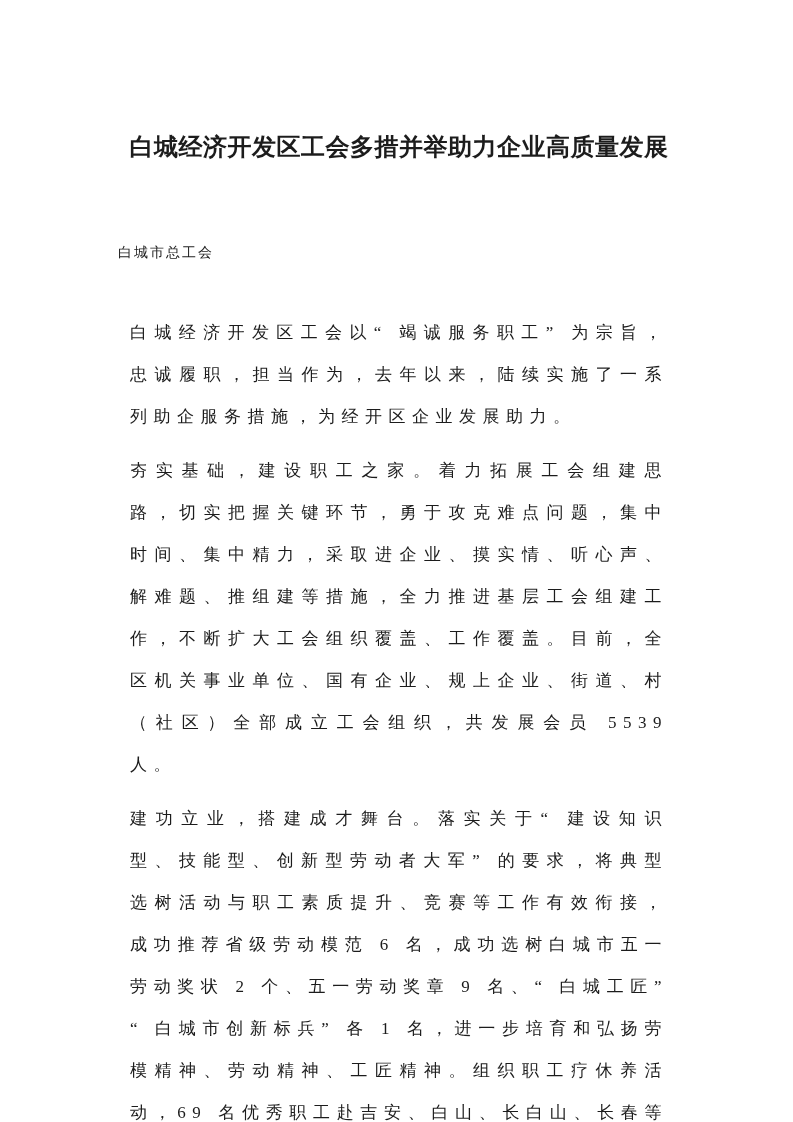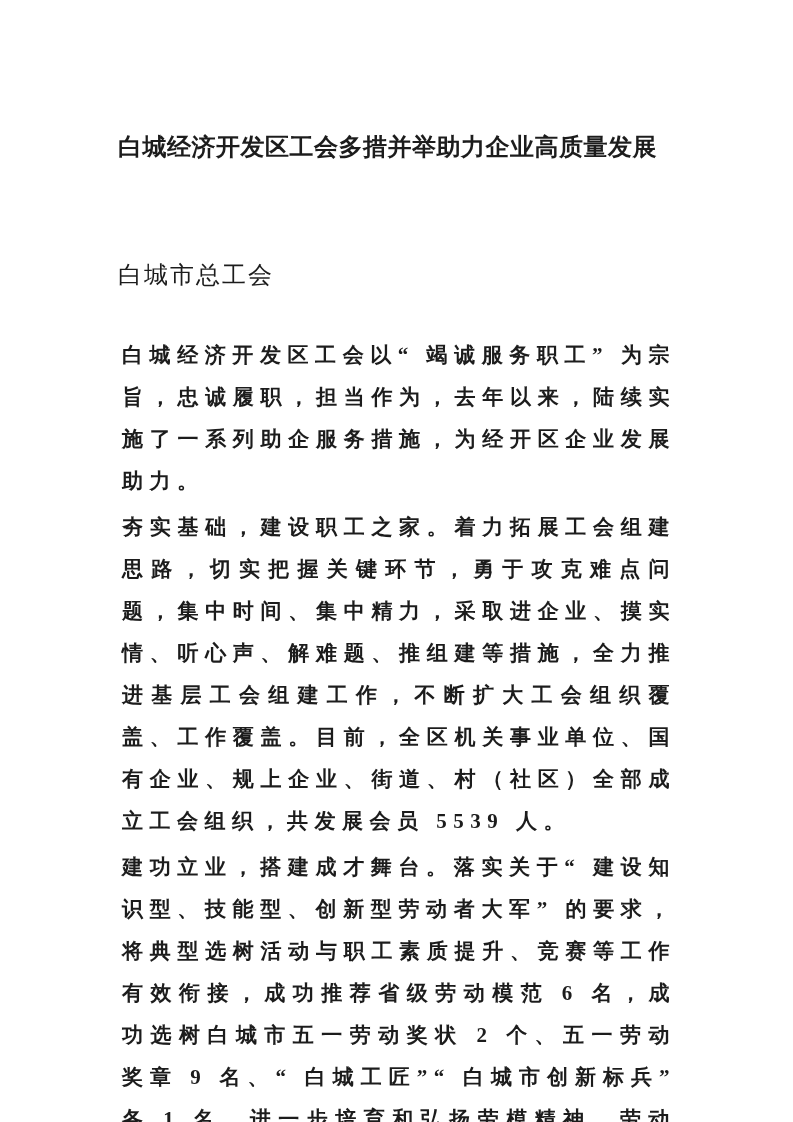--- a/index.html
+++ b/index.html
@@ -19,44 +19,43 @@
     width: 793px;
     height: 1122px;
     padding: 0 113px 0 118px;
     background: #ffffff;
   }
   .doc-title {
     margin: 131px 0 0 0;
     font-size: 24px;
     line-height: 33px;
     font-weight: bold;
-    text-align: left;
+    text-align: center;
     letter-spacing: 0.5px;
     color: #1c1c1c;
   }
   .author-line {
-    margin: 98px 0 0 0;
-    font-size: 24px;
+    margin: 76px 0 0 0;
+    font-size: 14px;
     line-height: 26px;
     letter-spacing: 2px;
     font-weight: normal;
     color: #1c1c1c;
   }
   .doc-body {
     margin-top: 46px;
   }
   .doc-body p {
-    margin: 4px;
-    font-size: 21px;
+    margin: 12px;
+    font-size: 17px;
     line-height: 42px;
     letter-spacing: 6.5px;
     text-align: justify;
     color: #1c1c1c;
     word-break: break-all;
-    font-weight: bold;
   }
 </style>
 </head>
 <body>
 
 <div class="page">
   <h1 class="doc-title">白城经济开发区工会多措并举助力企业高质量发展</h1>
 
   <p class="author-line">白城市总工会</p>
 

